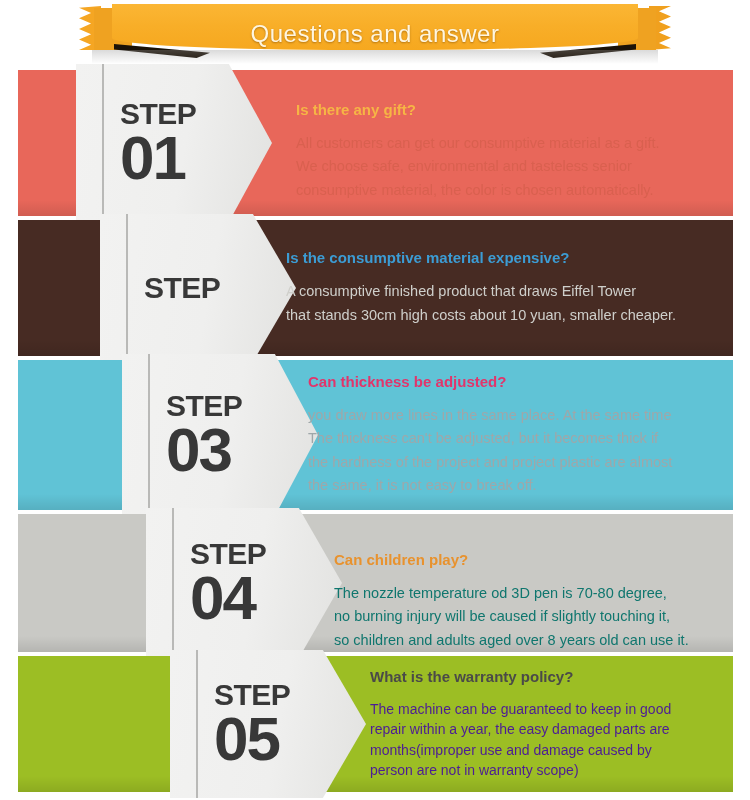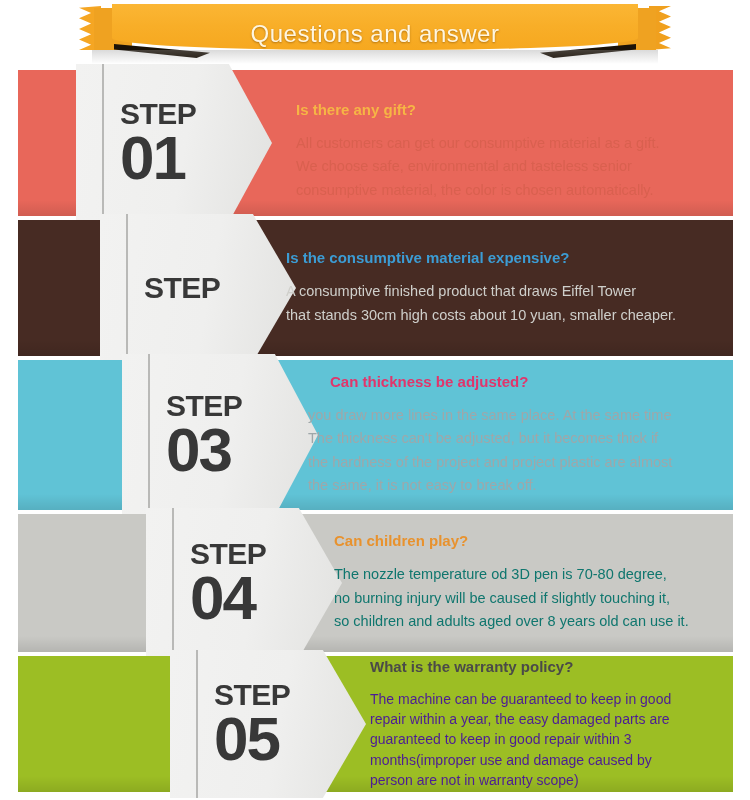--- a/index.html
+++ b/index.html
@@ -238,39 +238,39 @@
 
   <div class="panel" style="top:360px;height:150px;">
     <div class="panel-bg" style="background:#60C3D6;"></div>
     <div class="arrow" style="left:104px;width:196px;">
       <div class="arrow-inner">
         <div class="step-word">STEP</div>
         <div class="step-num">03</div>
       </div>
     </div>
     <div class="content" style="left:290px;">
-      <div class="q-title" style="color:#E1356B;margin-left:22px;">Can thickness be adjusted?</div>
+      <div class="q-title" style="color:#E1356B;">Can thickness be adjusted?</div>
       <div class="q-body" style="color:#9FA7A9;">
         <div>you draw more lines in the same place. At the same time</div>
         <div>The thickness can't be adjusted, but it becomes thick if</div>
         <div>the hardness of the project and project plastic are almost</div>
         <div>the same, it is not easy to break off.</div>
       </div>
     </div>
   </div>
 
   <div class="panel" style="top:514px;height:138px;">
     <div class="panel-bg" style="background:#C9C9C5;"></div>
     <div class="arrow" style="left:128px;width:196px;">
       <div class="arrow-inner">
         <div class="step-word">STEP</div>
         <div class="step-num">04</div>
       </div>
     </div>
-    <div class="content" style="left:316px;">
+    <div class="content" style="left:316px;justify-content:flex-end;">
       <div class="q-title" style="color:#E8922E;">Can children play?</div>
       <div class="q-body" style="color:#0f766e;">
         <div>The nozzle temperature od 3D pen is 70-80 degree,</div>
         <div>no burning injury will be caused if slightly touching it,</div>
         <div>so children and adults aged over 8 years old can use it.</div>
       </div>
     </div>
   </div>
 
   <div class="panel" style="top:656px;height:136px;">
@@ -279,20 +279,19 @@
       <div class="arrow-inner">
         <div class="step-word">STEP</div>
         <div class="step-num">05</div>
       </div>
     </div>
     <div class="content" style="left:352px;">
       <div class="q-title" style="color:#4A4A48;">What is the warranty policy?</div>
       <div class="q-body" style="color:#4c1d95;font-size:14px;line-height:1.45;">
         <div>The machine can be guaranteed to keep in good</div>
         <div>repair within a year, the easy damaged parts are</div>
-        <div>guaranteed to keep in good repair within 3</div>
         <div>months(improper use and damage caused by</div>
         <div>person are not in warranty scope)</div>
       </div>
     </div>
   </div>
 
 </div>
 
 </body></html>

